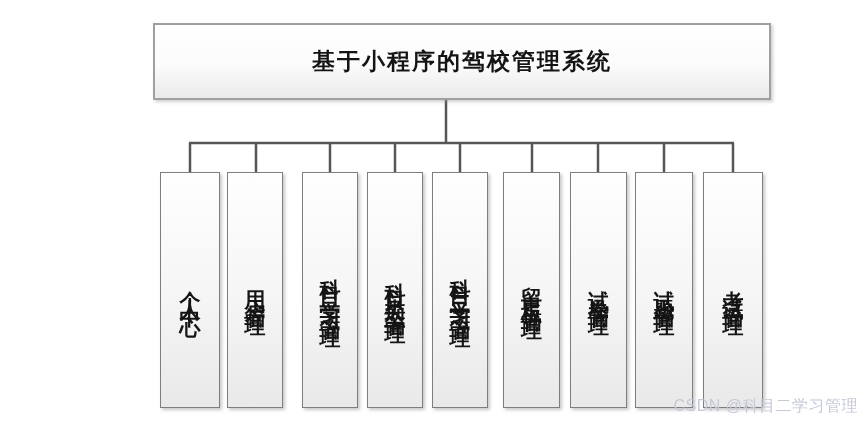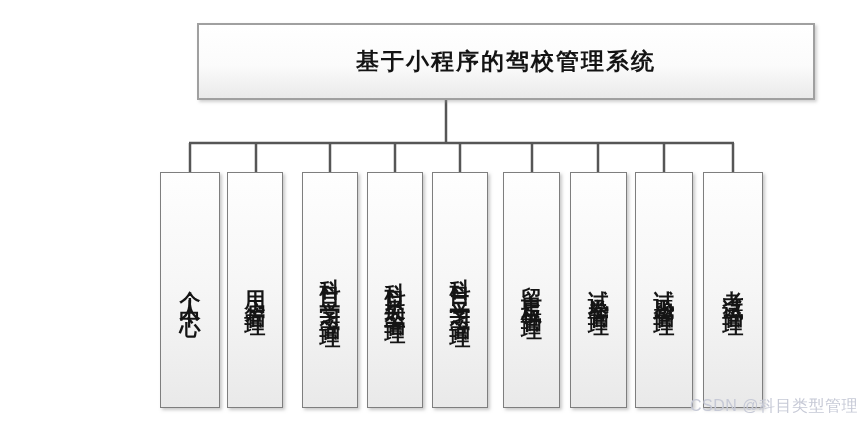--- a/index.html
+++ b/index.html
@@ -15,21 +15,20 @@
   .root-box {
     position: absolute;
     left: 153px; top: 23px;
     width: 618px; height: 77px;
     box-sizing: border-box;
     border: 2px solid #a0a0a0;
     background: linear-gradient(180deg, #ffffff 0%, #fbfbfb 55%, #eaeaea 100%);
     box-shadow: 2px 2px 3px rgba(150,150,150,0.45);
     display: flex; align-items: center; justify-content: center;
     z-index: 2;
-    margin-left: 44px;
   }
   .root-label {
     font-size: 23px;
     font-weight: bold;
     color: #141414;
     letter-spacing: 2px;
     white-space: nowrap;
   }
   .child-box {
     position: absolute;
@@ -114,15 +113,15 @@
   </div>
 
   <div class="child-box" style="left:635px;width:58px">
     <span class="vlabel">试题管理</span>
   </div>
 
   <div class="child-box" style="left:703px;width:60px">
     <span class="vlabel">考试管理</span>
   </div>
 
-  <div class="watermark">CSDN @科目类型管理</div>
+  <div class="watermark">CSDN @科目二学习管理</div>
 
 </div>
 
 </body></html>

